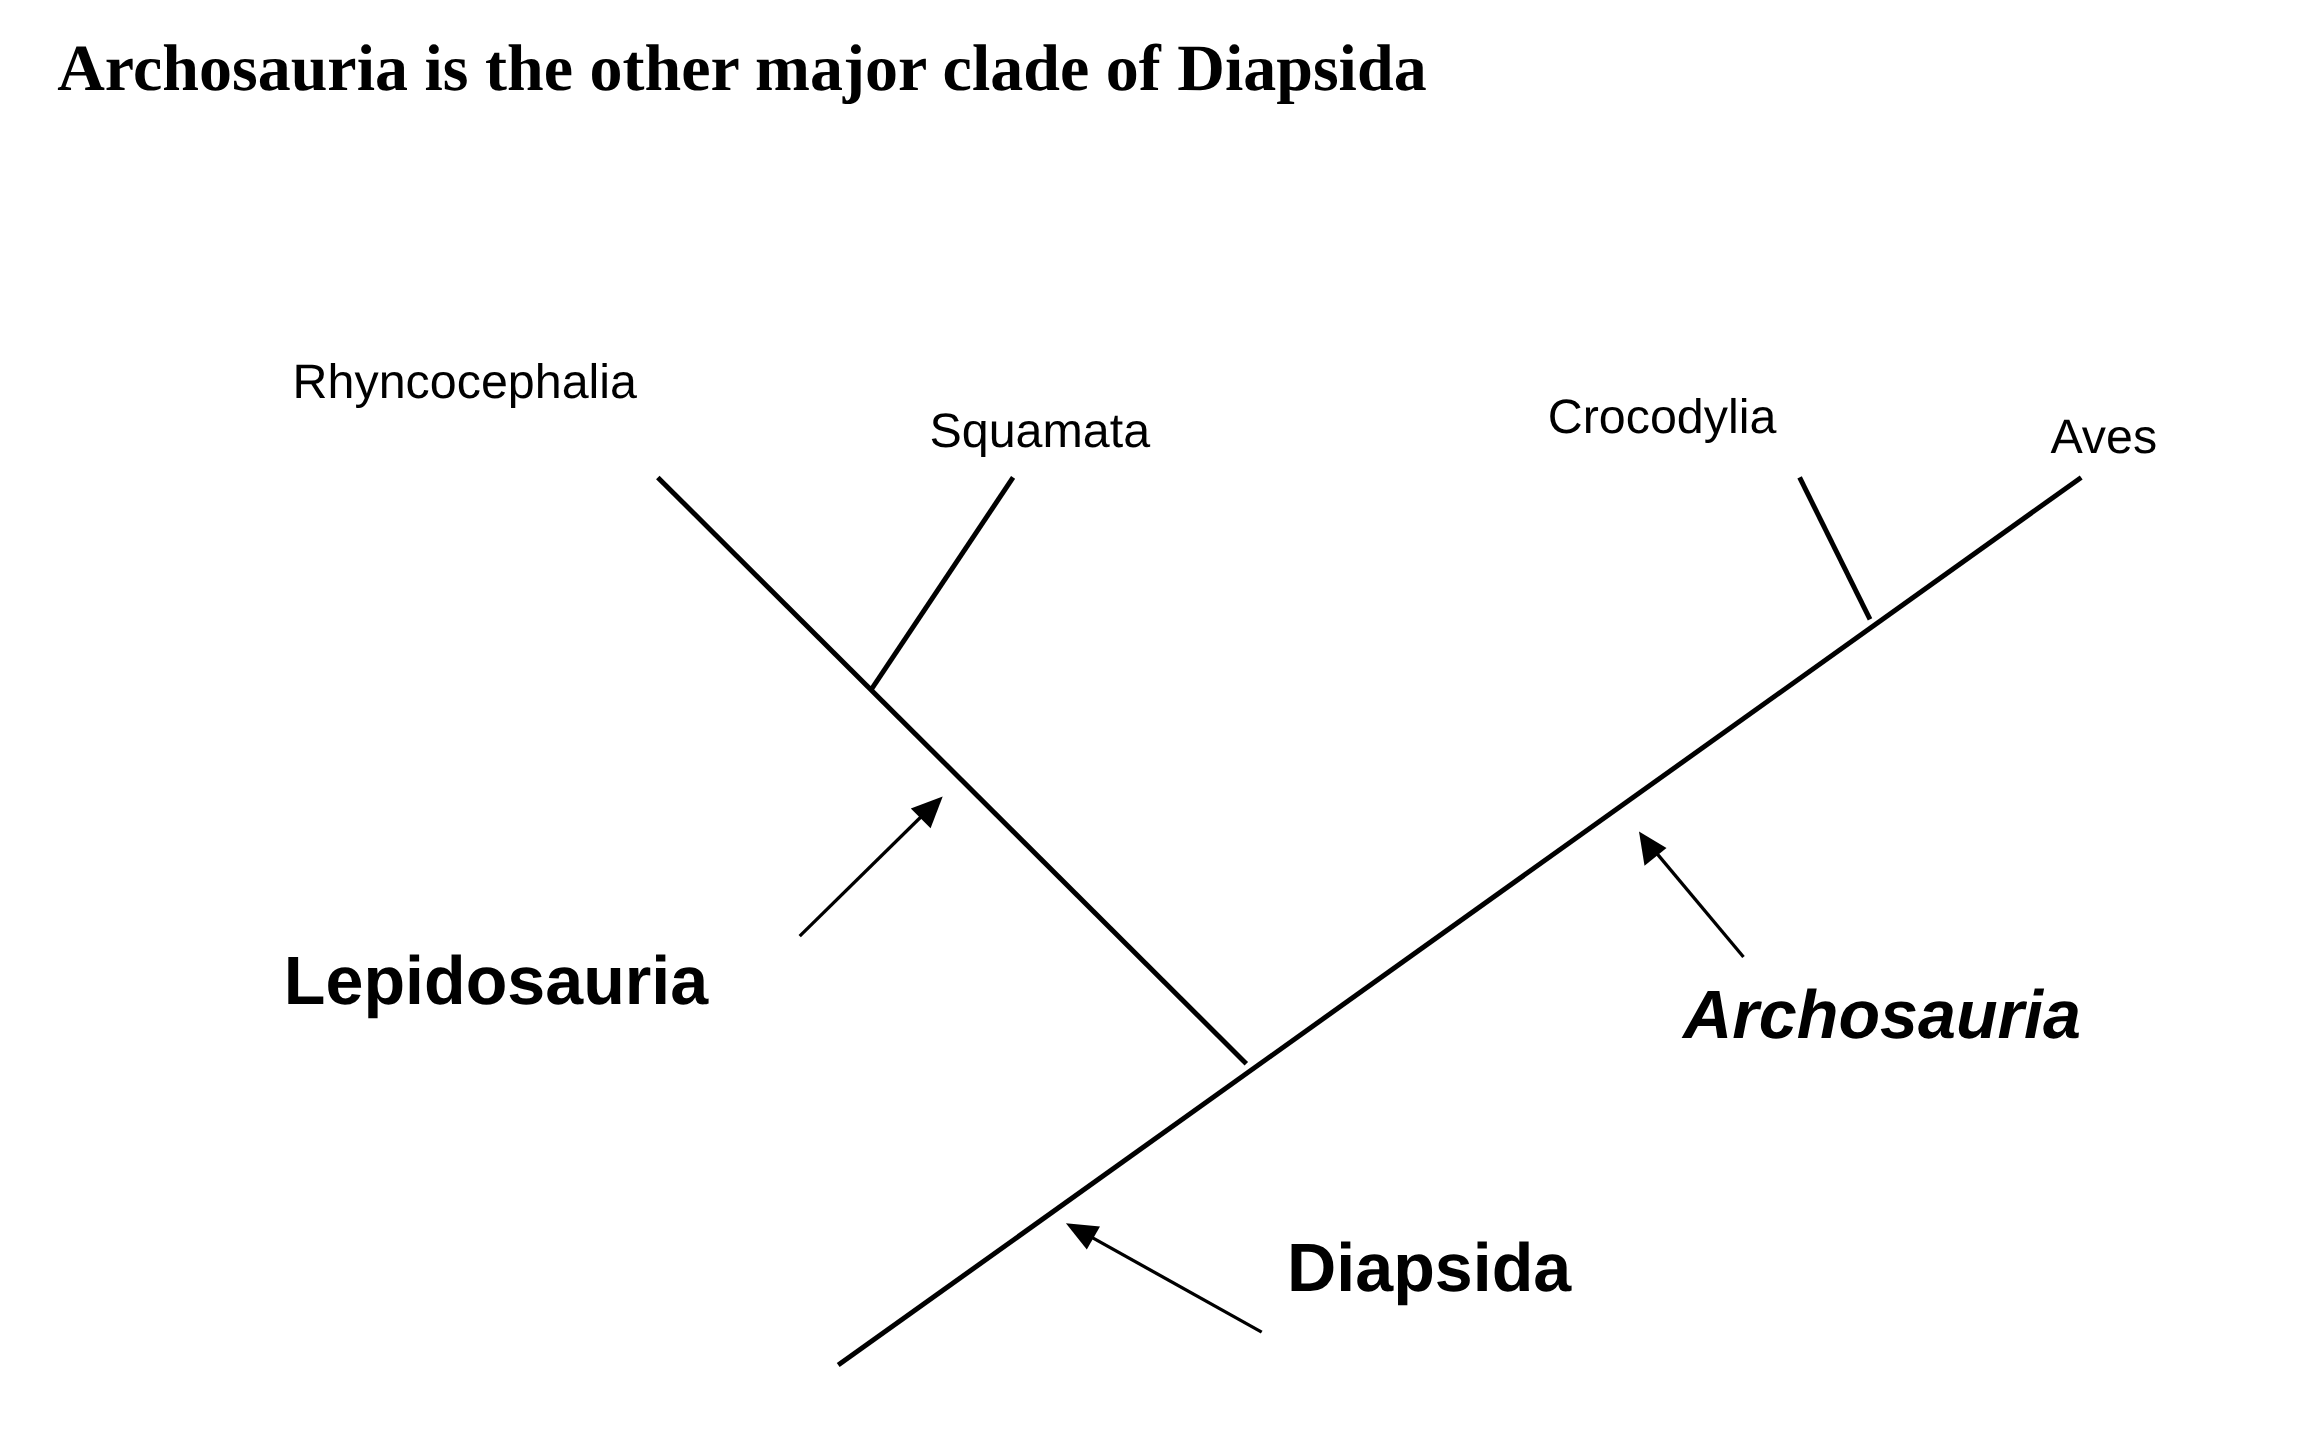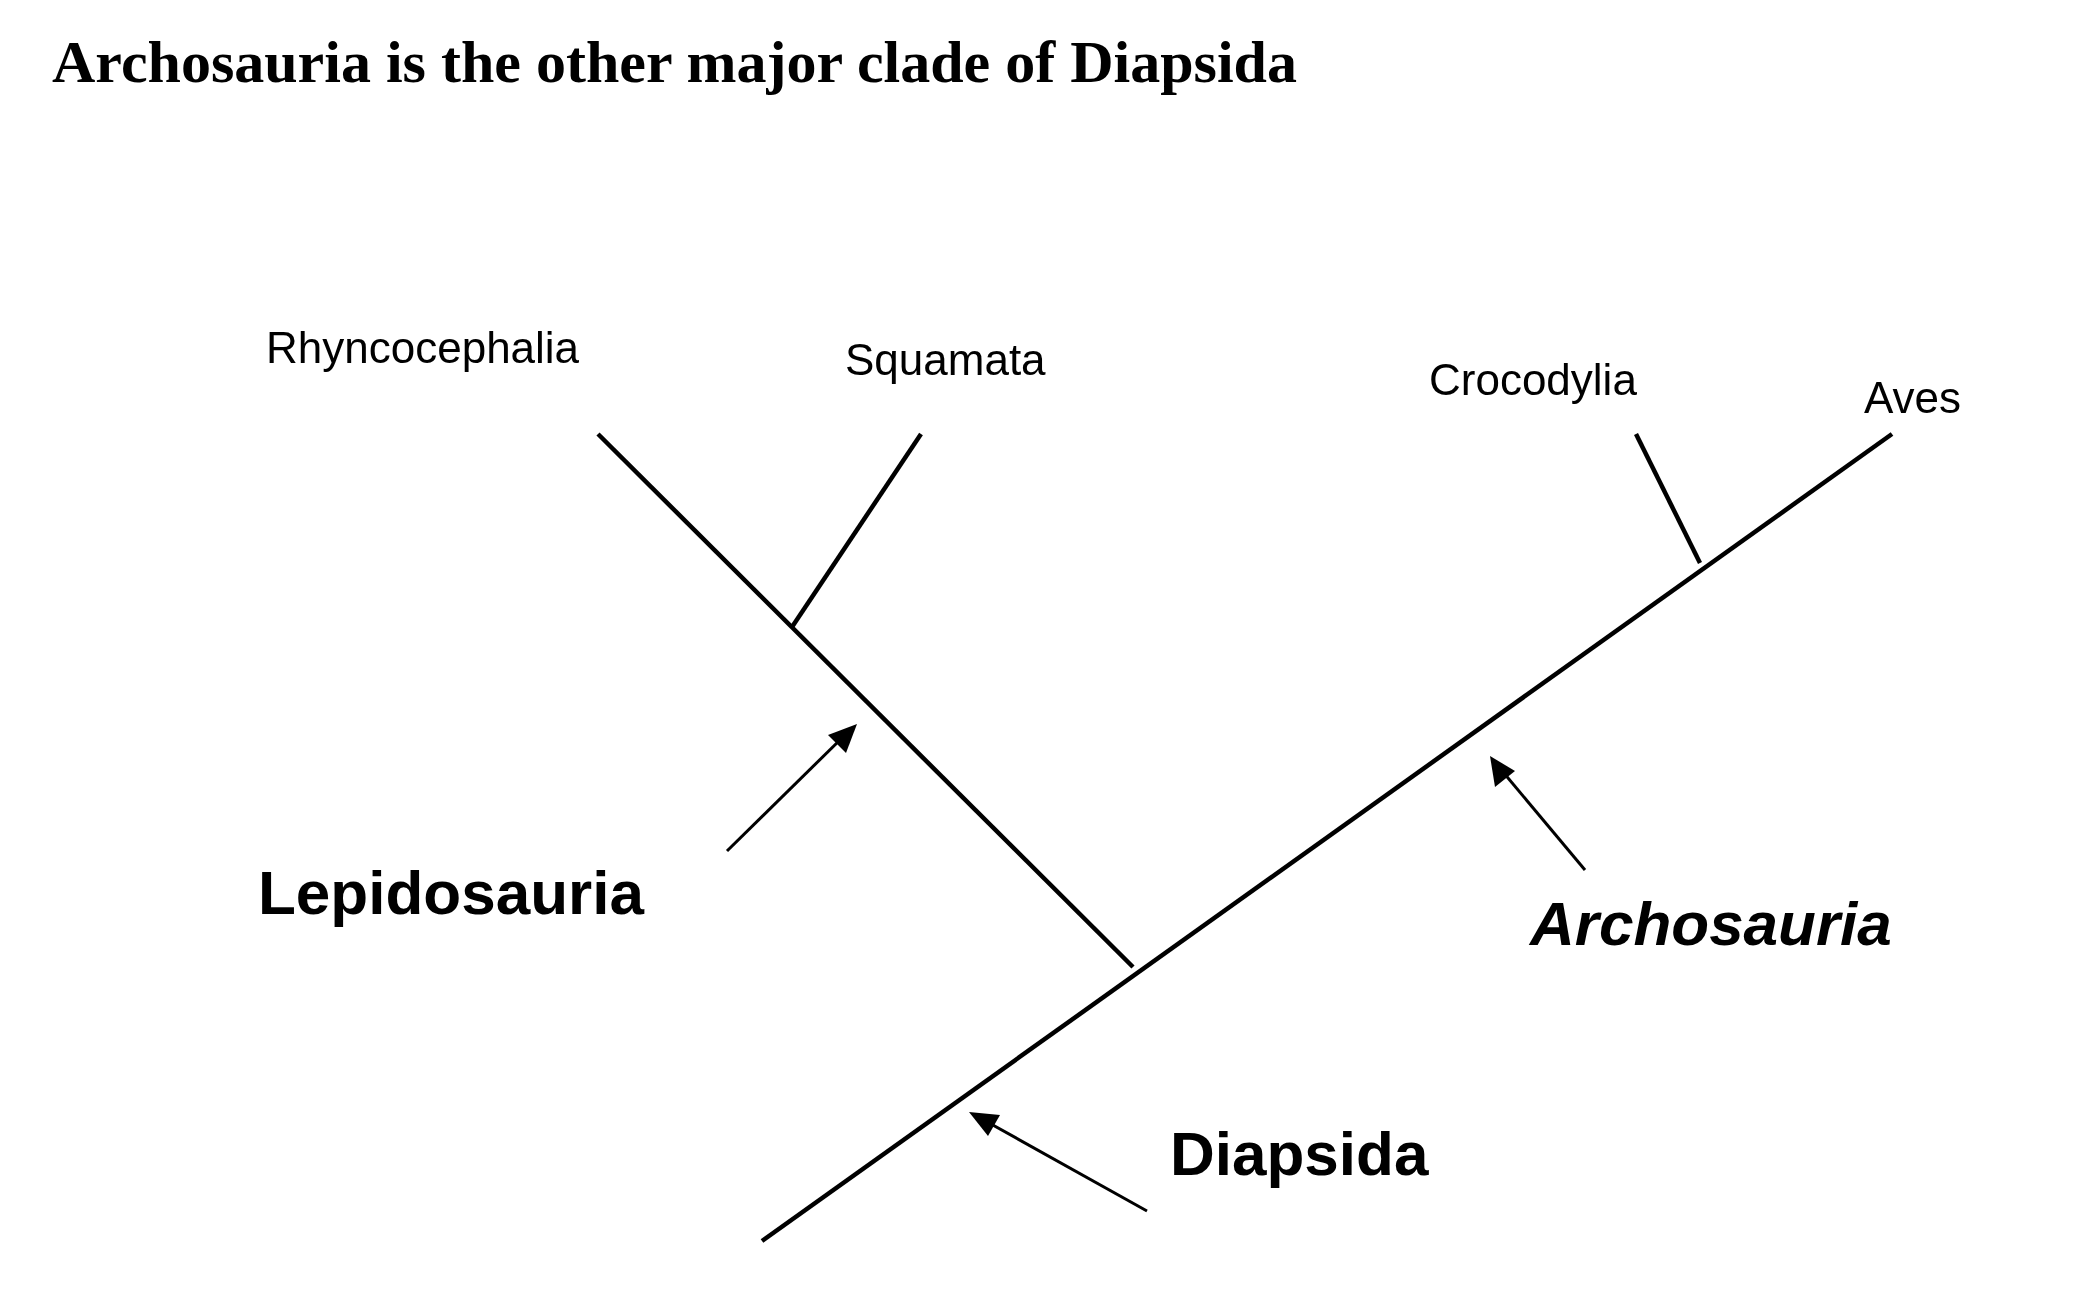--- a/index.html
+++ b/index.html
@@ -36,19 +36,19 @@
     <line x1="1147" y1="1211" x2="982" y2="1119" marker-end="url(#arrowhead)"></line>
   </g>
   <g fill="#000" stroke="none">
     <polygon points="857,724 828,735 846,753"></polygon>
     <polygon points="1490,756 1495,787 1515,771"></polygon>
     <polygon points="969,1112 988,1136 1000,1115"></polygon>
   </g>
 </svg>
 
 <div class="lbl taxon" style="left:266px; top:326px;">Rhyncocephalia</div>
-<div class="lbl taxon" style="left:845px; top:338px;">Squamata</div>
-<div class="lbl taxon" style="left:1407px; top:358px;margin-left:22px;">Crocodylia</div>
+<div class="lbl taxon" style="left:845px; top:370px;">Squamata</div>
+<div class="lbl taxon" style="left:1407px; top:358px;">Crocodylia</div>
 <div class="lbl taxon" style="left:1864px; top:376px;">Aves</div>
 
 <div class="lbl clade" style="left:258px; top:862px;">Lepidosauria</div>
 <div class="lbl clade bold" style="left:1530px; top:893px;">Archosauria</div>
 <div class="lbl clade" style="left:1170px; top:1123px;">Diapsida</div>
 
 </body></html>

